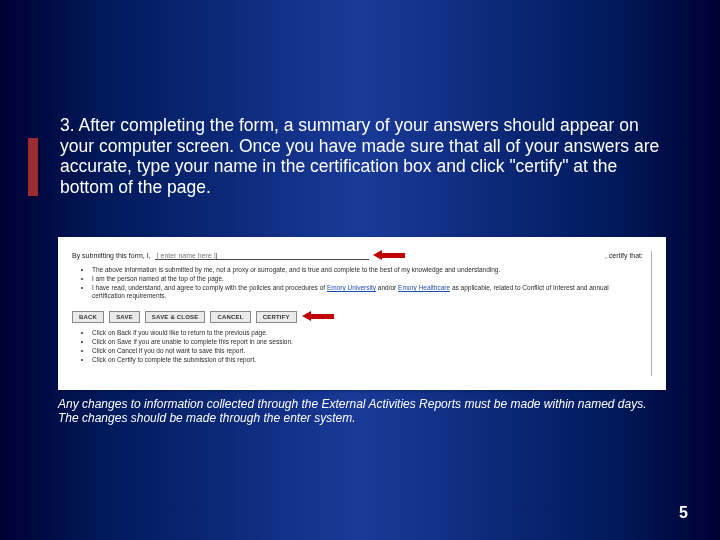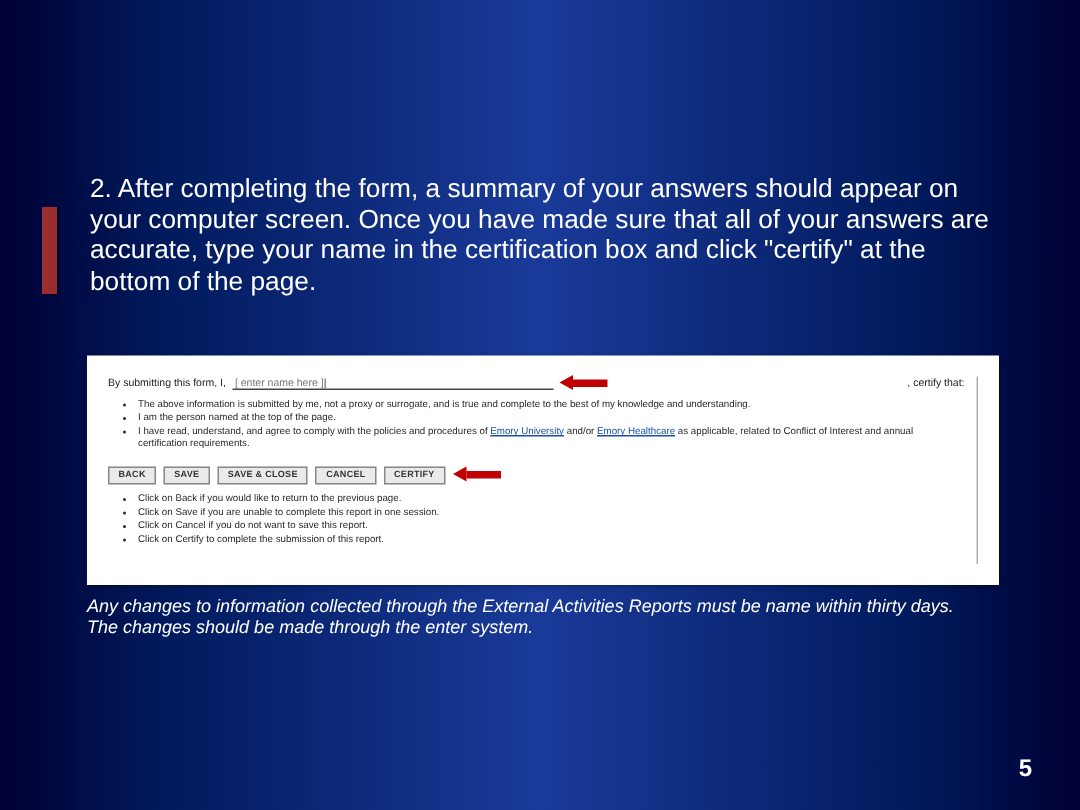--- a/index.html
+++ b/index.html
@@ -152,21 +152,21 @@
     color: #ffffff;
   }
 </style>
 </head>
 <body>
 
 <div class="slide">
 
   <div class="side-bar"></div>
 
-  <div class="body-text">2. After completing the form,  a summary of your answers should appear on your computer screen. Once you have made sure that all of your answers are accurate, type your name in the certification box and click "certify" at the bottom of the page.</div>
+  <div class="body-text">3. After completing the form,  a summary of your answers should appear on your computer screen. Once you have made sure that all of your answers are accurate, type your name in the certification box and click "certify" at the bottom of the page.</div>
 
   <div class="screenshot">
     <div class="shot-inner">
 
       <div class="intro-line">
         <span>By submitting this form, I,</span>
         <span class="name-input">
           <span class="placeholder">[ enter name here ]</span><span class="caret">|</span>
         </span>
         <span class="red-arrow"></span>
@@ -193,19 +193,19 @@
         <li>Click on Back if you would like to return to the previous page.</li>
         <li>Click on Save if you are unable to complete this report in one session.</li>
         <li>Click on Cancel if you do not want to save this report.</li>
         <li>Click on Certify to complete the submission of this report.</li>
       </ul>
 
     </div>
   </div>
 
   <div class="footer-note">
-    <span>Any changes to information collected through the External Activities Reports must be name within thirty days.</span><br>
+    <span>Any changes to information collected through the External Activities Reports must be made within named days.</span><br>
     <span>The changes should be made through the enter system.</span>
   </div>
 
   <div class="page-number">5</div>
 
 </div>
 
 </body></html>

